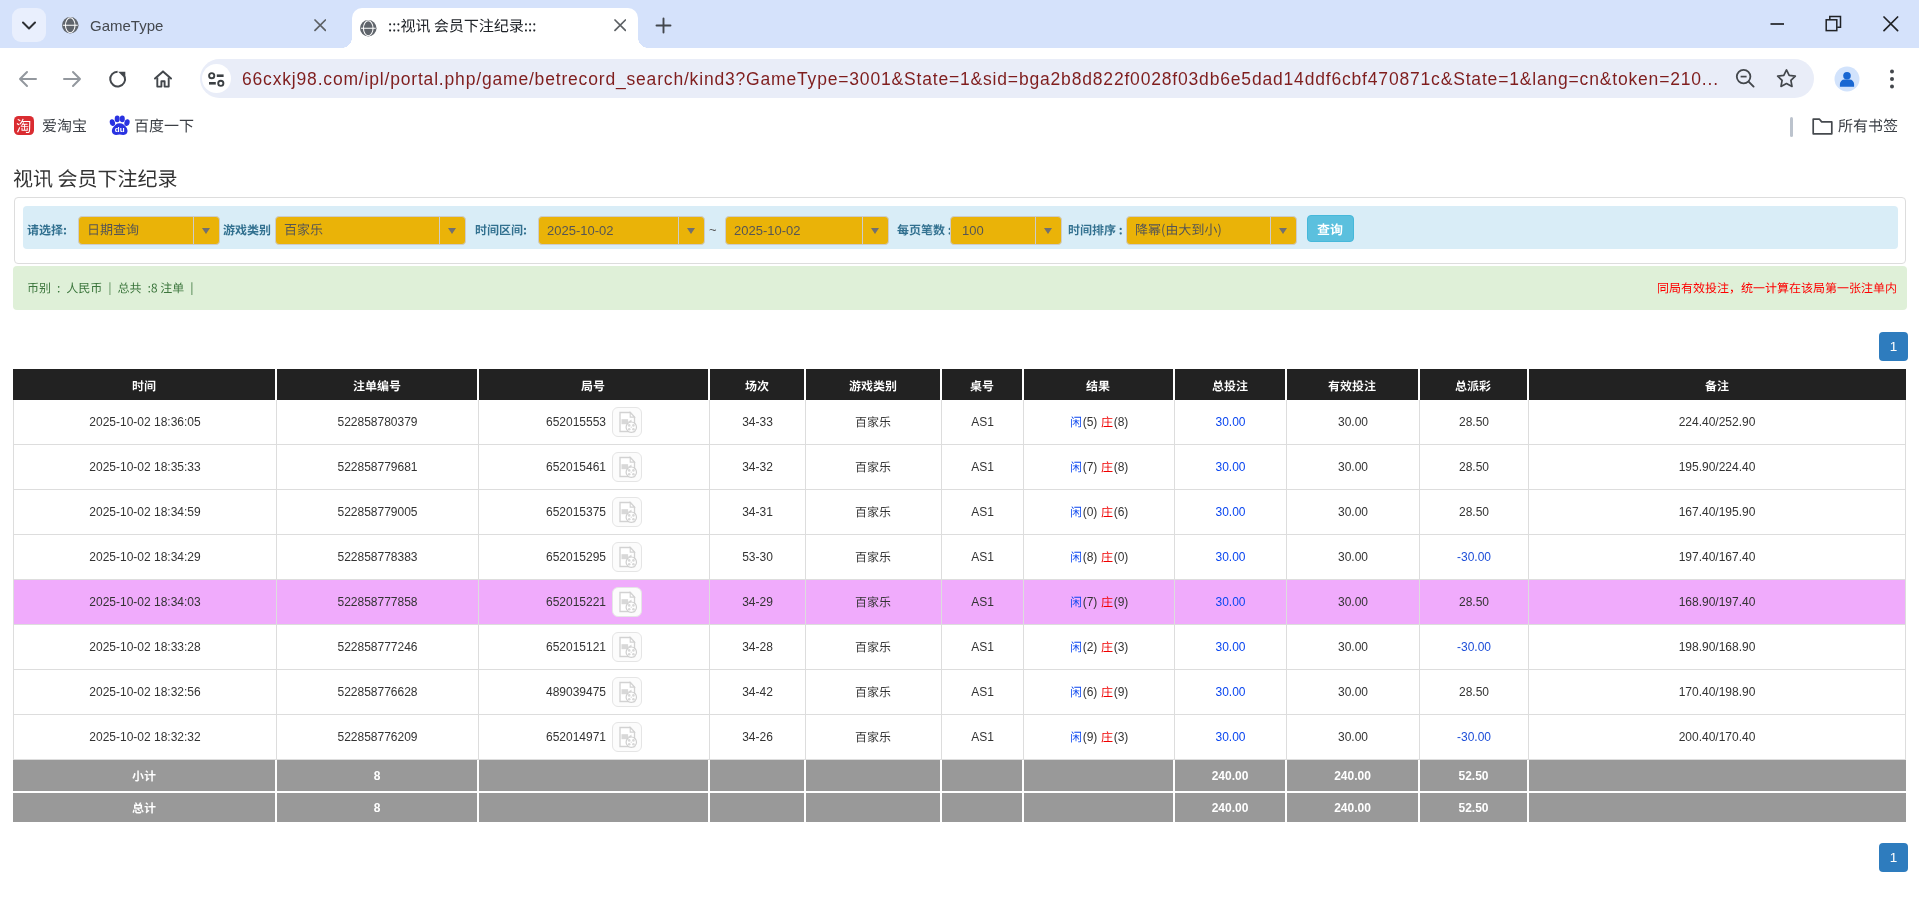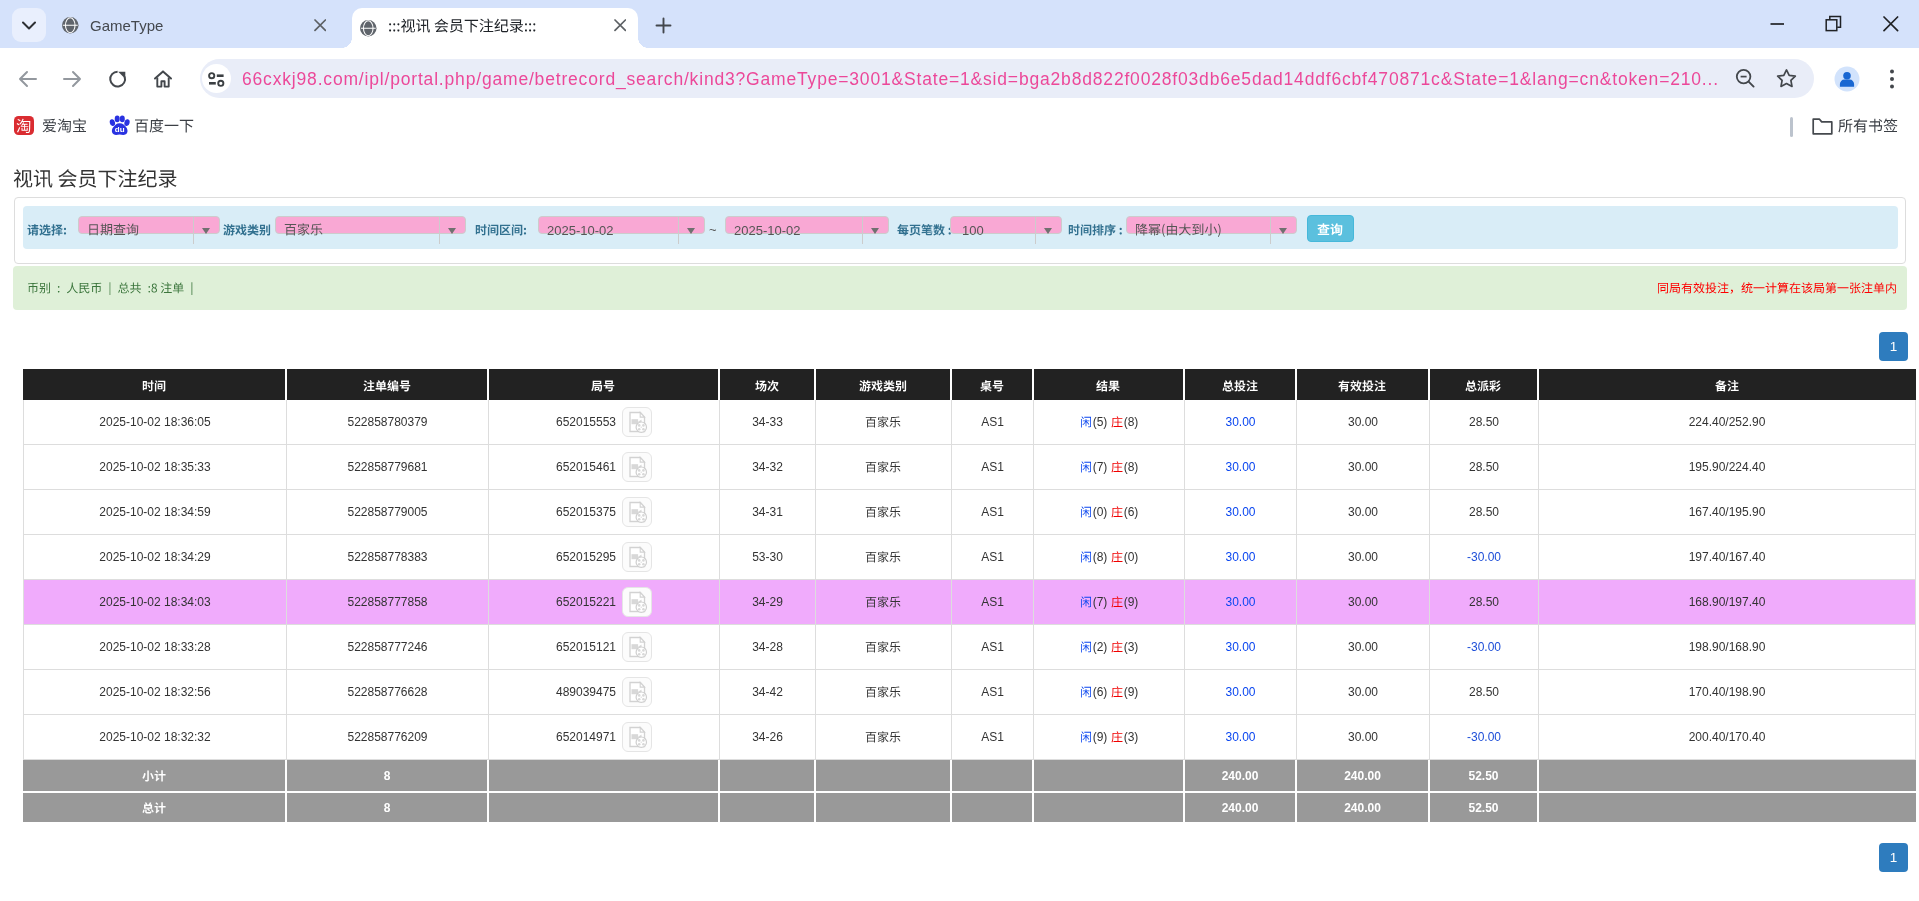--- a/index.html
+++ b/index.html
@@ -4,35 +4,35 @@
 html,body{width:1919px;height:901px;overflow:hidden;background:#fff;
   font-family:"Liberation Sans",sans-serif;position:relative}
 .abs{position:absolute}
 .tabstrip{position:absolute;left:0;top:0;width:1919px;height:48px;background:#d5e2fb}
 .chevbtn{position:absolute;left:12px;top:8px;width:34px;height:34px;border-radius:9px;background:#e9effd}
 .activetab{position:absolute;left:352px;top:8px;width:286px;height:40px;background:#fff;border-radius:10px 10px 0 0}
 .curveL{position:absolute;left:342px;top:38px;width:10px;height:10px;background:radial-gradient(circle 10px at 0 0,rgba(0,0,0,0) 9.7px,#fff 9.9px)}
 .curveR{position:absolute;left:638px;top:38px;width:10px;height:10px;background:radial-gradient(circle 10px at 100% 0,rgba(0,0,0,0) 9.7px,#fff 9.9px)}
 .omni{position:absolute;left:200px;top:59px;width:1614px;height:39px;border-radius:19.5px;background:#e9edf8}
 .omnicirc{position:absolute;left:202px;top:64px;width:29px;height:29px;border-radius:50%;background:#fff}
-.urltxt{position:absolute;left:242px;top:69px;font-size:17.5px;color:#ec4899;letter-spacing:0.82px;white-space:nowrap}
+.urltxt{position:absolute;left:242px;top:69px;font-size:17.5px;color:#7f1d1d;letter-spacing:0.82px;white-space:nowrap}
 .bookbar{position:absolute;left:0;top:110px;width:1919px;height:35px;background:#fff}
 .bksep{position:absolute;left:1790px;top:117px;width:2.5px;height:20px;background:#bcc3cd;border-radius:2px}
 .tbicon{position:absolute;left:14px;top:115.5px;width:19.5px;height:19.5px;border-radius:4.5px;background:#da2c31}
 .filterbox{position:absolute;left:14px;top:197px;width:1892px;height:67px;background:#fff;border:1px solid #ddd;border-radius:4px}
 .fstrip{position:absolute;left:23px;top:206px;width:1875px;height:43px;background:#d9edf7;border-radius:4px}
-.sel{position:absolute;height:18px;background:#f9a8d4;border:1px solid #ccc;border-radius:4px}
+.sel{position:absolute;height:29px;background:#eab308;border:1px solid #ccc;border-radius:4px}
 .selarr{position:absolute;right:0;top:0;width:26px;height:27px;border-left:1px solid #ccc}
 .selarr:after{content:"";position:absolute;left:8px;top:11px;border:4.5px solid transparent;border-top:6px solid #707070}
 .seltxt{position:absolute;left:8px;top:6px;font-size:13px;color:#555;white-space:nowrap}
 .qbtn{position:absolute;left:1307px;top:215px;width:47px;height:27px;background:#5bc0de;border:1px solid #46b8da;border-radius:4px}
 .greenbar{position:absolute;left:13px;top:266px;width:1894px;height:44px;background:#dff0d8;border-radius:4px}
 .pag{position:absolute;width:29px;height:29px;background:#2e7cbe;border-radius:4px;color:#fff;
   font-size:13.5px;text-align:center;line-height:29px}
-table.bt{position:absolute;left:23px;top:369px;width:1893px;border-collapse:separate;border-spacing:0;table-layout:fixed}
+table.bt{position:absolute;left:13px;top:369px;width:1893px;border-collapse:separate;border-spacing:0;table-layout:fixed}
 table.bt th{background:#222;height:31px;border-right:2px solid #fff;padding:0;text-align:center;vertical-align:middle}
 table.bt th:last-child{border-right:none}
 table.bt td{height:45px;background:#fff;border-right:1px solid #ddd;border-bottom:1px solid #ddd;
   padding:0;text-align:center;vertical-align:middle;font-size:12px;color:#333;white-space:nowrap}
 table.bt td:first-child{border-left:1px solid #ddd}
 table.bt tr.hl td{background:#f0abfc}
 table.bt tr.sum td{background:#999;border-right:2px solid #fff;border-left:none;border-bottom:none;height:31px;color:#fff;font-weight:bold}
 table.bt tr.sum td:last-child{border-right:none}
 table.bt tr.sum2 td{border-top:2px solid #fff}
 table.bt td.blue{color:#0a46f0}table.bt td.red{color:#1d4ed8}

